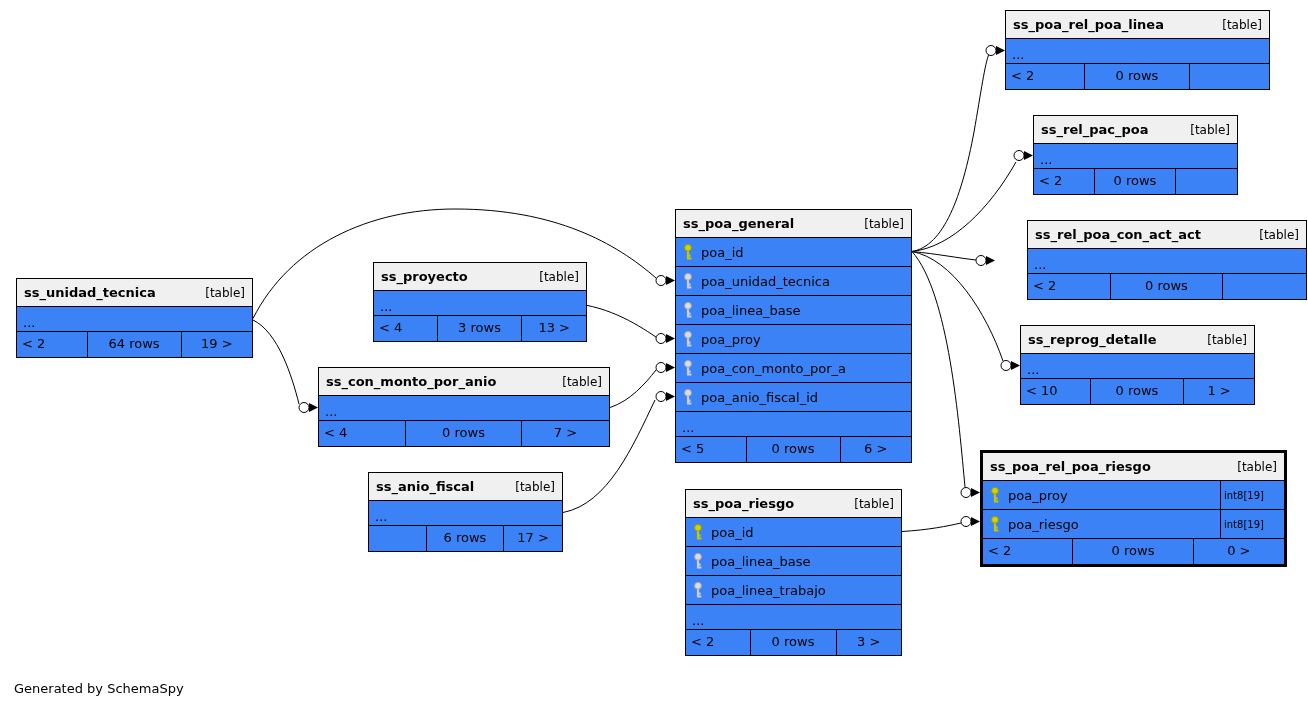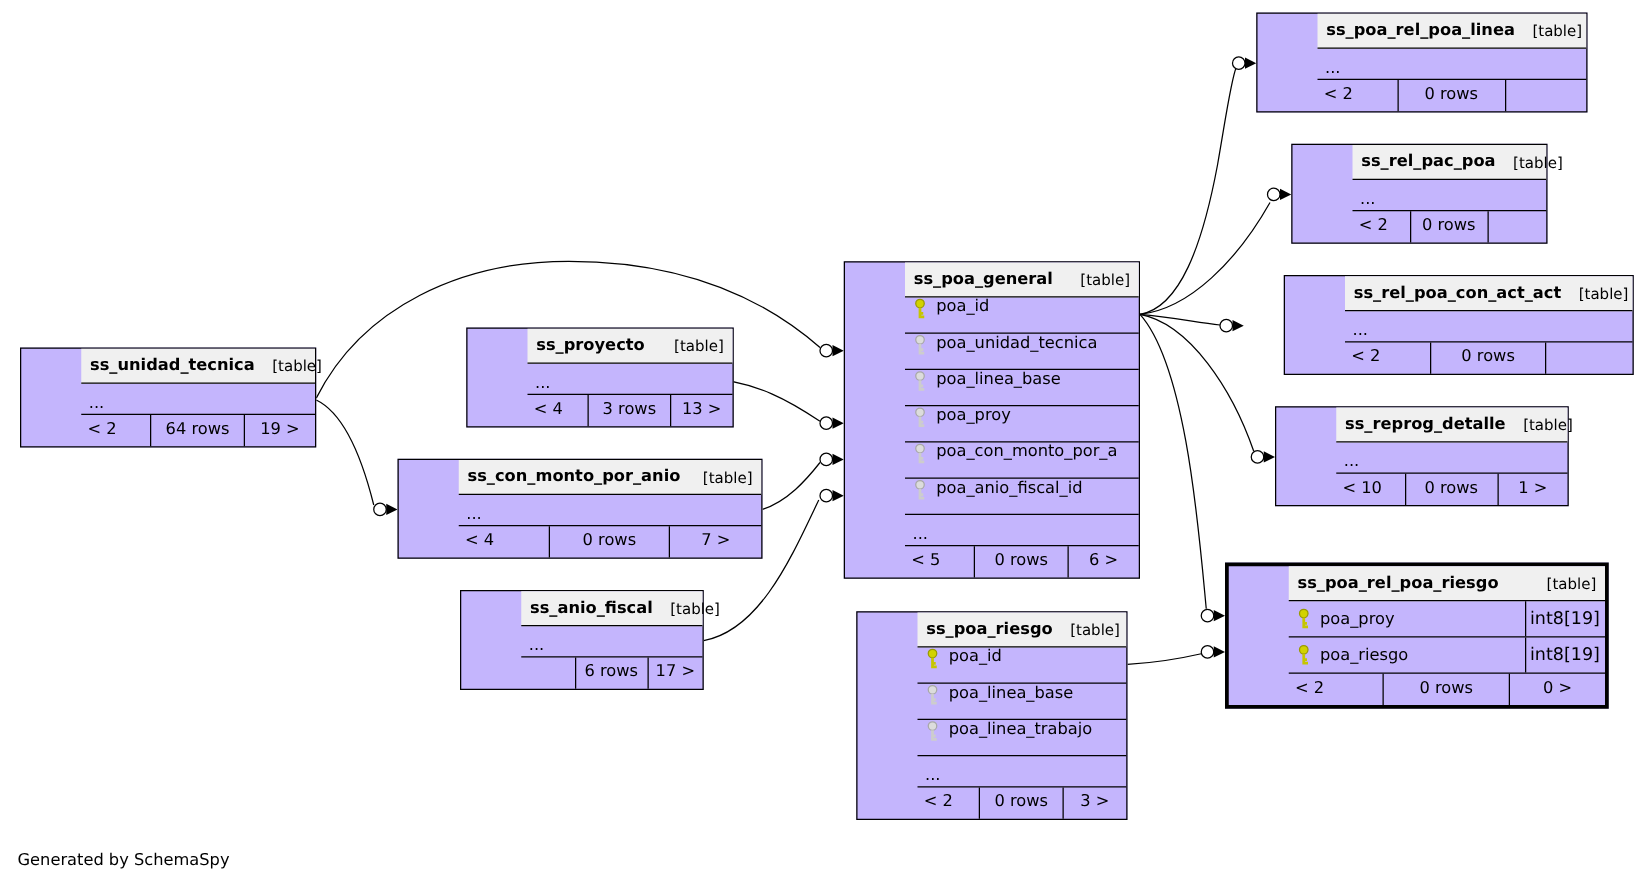--- a/index.html
+++ b/index.html
@@ -8,43 +8,42 @@
     position:relative; width:1308px; height:711px; background:#ffffff;
     font-family:"DejaVu Sans", "Liberation Sans", sans-serif; color:#000;
     overflow:hidden;
   }
   .edges { position:absolute; left:0; top:0; z-index:1; }
   .edge  { fill:none; stroke:#000; stroke-width:1; }
   .edot  { fill:#fff; stroke:#000; stroke-width:1; }
   .earrow{ fill:#000; stroke:none; }
 
   .tnode {
-    position:absolute; z-index:2; background:#c4b5fd;
+    position:absolute; z-index:2; background:#3b82f6;
     border:1px solid #000;
-    padding-left:48px;
   }
   .tnode.focal { border-width:3px; }
   .thead {
     height:28px; background:#f0f0f0; border-bottom:1px solid #000;
     display:flex; justify-content:space-between; align-items:center;
     padding:0 7px; white-space:nowrap;
   }
   .tname { font-weight:bold; font-size:13px; }
   .ttag  { font-size:12px; margin-left:14px; }
   .trow {
     height:29px; border-bottom:1px solid #000;
-    display:flex; align-items:flex-start; padding:0 0 0 6px; font-size:13px;
+    display:flex; align-items:center; padding:0 0 0 6px; font-size:13px;
     white-space:nowrap;
   }
   .trow .cname { margin-left:7px; }
   .trow.typed { padding:0; }
   .trow.typed .cleft { flex:1; display:flex; align-items:center; padding-left:6px; height:100%; }
   .trow.typed .ctype {
     width:64px; height:100%; border-left:1px solid #000;
-    display:flex; align-items:center; padding-left:3px; font-size:14px;
+    display:flex; align-items:center; padding-left:3px; font-size:10px;
   }
   .tdots {
     height:25px; border-bottom:1px solid #000; font-size:13px;
     padding:0 6px; display:flex; align-items:flex-end; line-height:17px;
   }
   .tfoot { height:25px; display:flex; font-size:13px; }
   .fcell { padding:4px 5px 0 5px; height:100%; }
   .fl { width:30%; border-right:1px solid #000; text-align:left; }
   .fm { width:40%; border-right:1px solid #000; text-align:center; }
   .fr { width:30%; text-align:center; }

